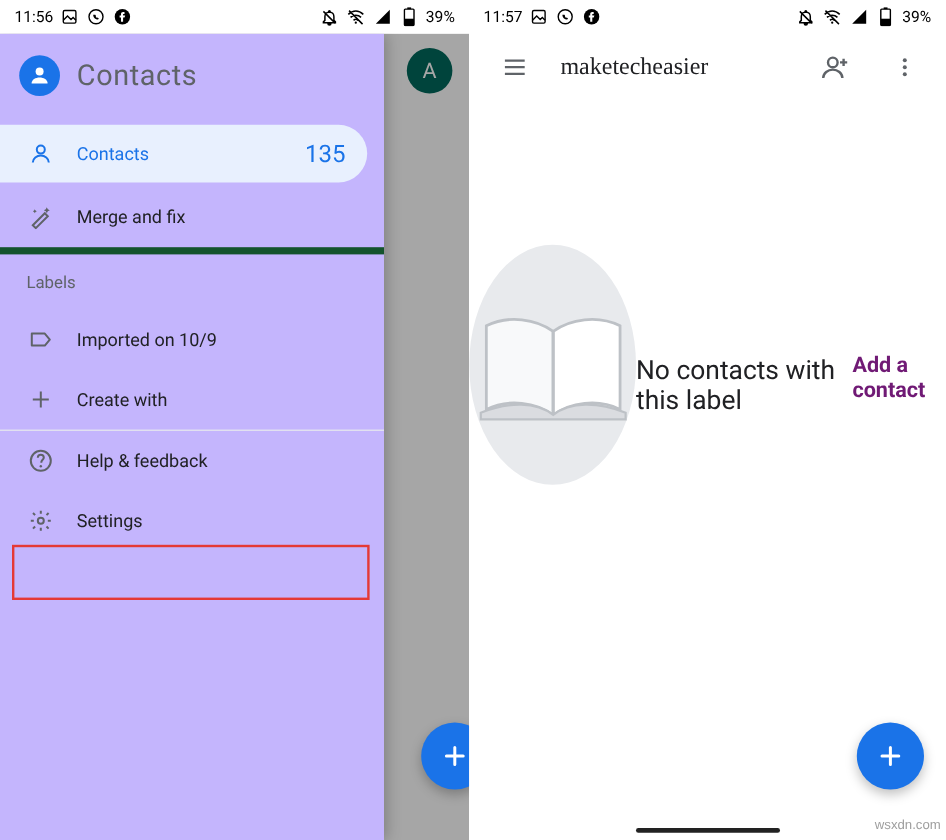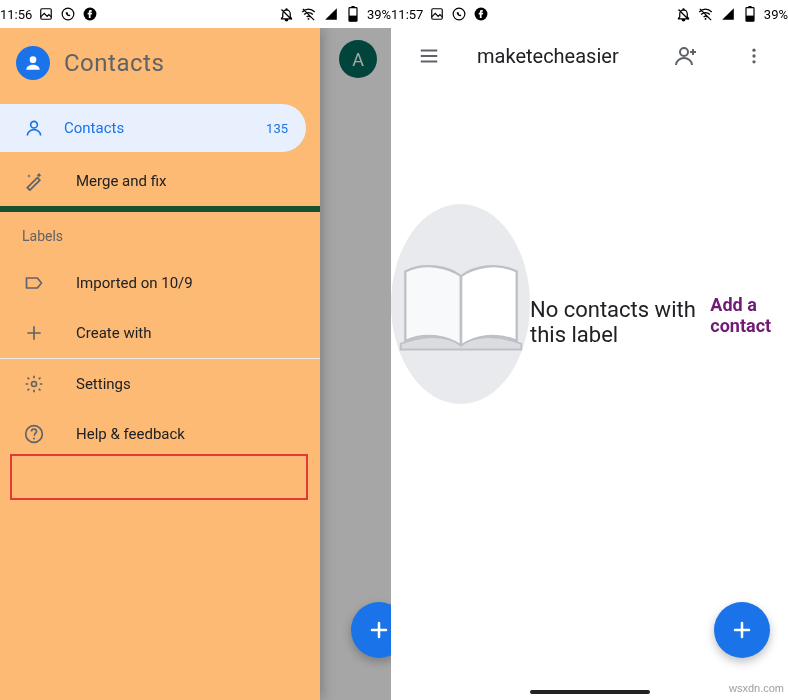--- a/index.html
+++ b/index.html
@@ -21,21 +21,21 @@
     }
     .phone.left { width: 394px; }
     .phone.right { width: 400px; }
     
     
     .status-bar {
       height: 28px;
       display: flex;
       align-items: center;
       justify-content: space-between;
-      padding: 0 0;
+      padding: 0 12px;
       font-size: 13px;
       color: #000;
       background: #fff;
       position: relative;
       z-index: 3;
     }
     .status-left, .status-right {
       display: flex;
       align-items: center;
       gap: 6px;
@@ -46,21 +46,21 @@
     
     .drawer-overlay {
       position: absolute;
       top: 28px; left: 0; right: 0; bottom: 0;
       background: rgba(0,0,0,.35);
     }
     .drawer {
       position: absolute;
       top: 28px; left: 0; bottom: 0;
       width: 320px;
-      background: #fdba74;
+      background: #c4b5fd;
       box-shadow: 2px 0 12px rgba(0,0,0,.25);
       z-index: 2;
     }
     .drawer-header {
       display: flex;
       align-items: center;
       gap: 14px;
       padding: 18px 16px 20px;
     }
     .drawer-logo {
@@ -78,25 +78,25 @@
       margin: 4px 14px 4px 0;
       height: 48px;
       border-radius: 0 24px 24px 0;
       display: flex; align-items: center;
       gap: 20px;
       padding: 0 18px 0 24px;
       background: #e8f0fe;
       color: #1a73e8;
       font-size: 15px;
     }
-    .pill .count { margin-left: auto; font-size: 13px; text-align: center; }
+    .pill .count { margin-left: auto; font-size: 20px; text-align: center; }
     .drawer-item {
       height: 50px;
       display: flex; align-items: center;
-      gap: 32px;
+      gap: 20px;
       padding: 0 24px;
       font-size: 15px;
       color: #202124;
     }
     .section-label {
       padding: 16px 22px 14px;
       font-size: 14px;
       color: #5f6368;
       border-top: 6px solid #14532d;
     }
@@ -134,23 +134,24 @@
     .bottom-bar {
       position: absolute; left: 50%; transform: translateX(-50%);
       bottom: 6px; width: 120px; height: 4px;
       background: #222; border-radius: 2px;
     }
     .phone.left .bottom-bar { background: rgba(0,0,0,.8); }
 
     
     .appbar {
       display: flex; align-items: center;
-      gap: 28px;
+      gap: 18px;
       padding: 10px 14px 10px 18px;
       height: 56px;
+      font-family: Liberation Serif, serif;
     }
     .appbar-title { font-size: 20px; color: #202124; flex: 1; }
     .icon-btn { width: 40px; height: 40px; display: flex; align-items: center; justify-content: center; color: #5f6368; }
     .empty-state {
       display: flex; align-items: center;
       padding-top: 120px;
     }
     .empty-circle {
       width: 200px; height: 200px; border-radius: 50%;
       background: #e8eaed;
@@ -288,35 +289,35 @@
           </svg>
         </span>
       <span>Create with</span>
     </div>
 
     <div class="divider"></div>
 
     <div class="drawer-item">
       <span>
           <svg width="20" height="20" viewBox="0 0 24 24">
-            <circle cx="12" cy="12" r="3" fill="none" stroke="#5f6368" stroke-width="2"></circle>
-            <path d="M12 2v3M12 19v3M4.2 4.2l2.1 2.1M17.7 17.7l2.1 2.1M2 12h3M19 12h3M4.2 19.8l2.1-2.1M17.7 6.3l2.1-2.1" stroke="#5f6368" stroke-width="2"></path>
-          </svg>
-        </span>
-      <span>Settings</span>
-    </div>
-    <div class="drawer-item">
-      <span>
-          <svg width="20" height="20" viewBox="0 0 24 24">
             <circle cx="12" cy="12" r="10" fill="none" stroke="#5f6368" stroke-width="2"></circle>
             <path d="M9 9c0-2 1.5-3 3-3s3 1 3 3c0 1.5-1.5 2-2 3-.3.6-.5 1-.5 2" fill="none" stroke="#5f6368" stroke-width="2"></path>
             <circle cx="12" cy="17.5" r="1.2" fill="#5f6368"></circle>
           </svg>
         </span>
       <span>Help &amp; feedback</span>
+    </div>
+    <div class="drawer-item">
+      <span>
+          <svg width="20" height="20" viewBox="0 0 24 24">
+            <circle cx="12" cy="12" r="3" fill="none" stroke="#5f6368" stroke-width="2"></circle>
+            <path d="M12 2v3M12 19v3M4.2 4.2l2.1 2.1M17.7 17.7l2.1 2.1M2 12h3M19 12h3M4.2 19.8l2.1-2.1M17.7 6.3l2.1-2.1" stroke="#5f6368" stroke-width="2"></path>
+          </svg>
+        </span>
+      <span>Settings</span>
     </div>
 
     <div class="highlight"></div>
   </div>
 
   <div class="fab">
     <span>
         <svg width="24" height="24" viewBox="0 0 24 24">
           <path d="M12 5v14M5 12h14" stroke="#fff" stroke-width="2.5" stroke-linecap="round"></path>
         </svg>

